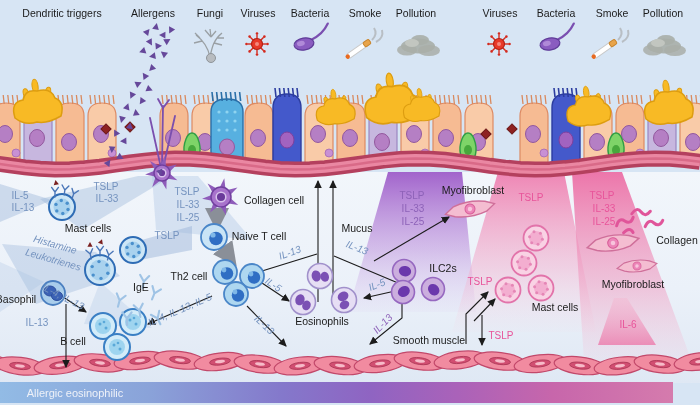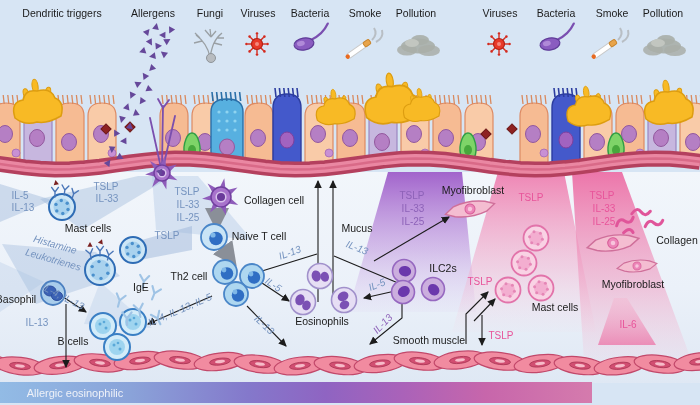--- a/index.html
+++ b/index.html
@@ -7,21 +7,21 @@
          font-family:"Liberation Sans",sans-serif}
   .lower{position:absolute;left:0;top:172px;width:700px;height:211px;
          background:linear-gradient(180deg,#f2f6fb,#ebf1f9 55%,#dfe8f4)}
   svg.art{position:absolute;left:0;top:0}
   .lb,.cb,.cp,.ck,.t-lb{position:absolute;white-space:nowrap;transform:translate(-50%,-50%);line-height:1}
   .lb,.t-lb{font-size:10.5px;color:#1b1b1b}
   .cb{font-size:10px;color:#7593bf}
   .cp{font-size:10px;color:#8d62b8}
   .ck{font-size:10px;color:#e8549a}
   .it{font-style:italic}
-  .bar{position:absolute;left:0;top:382px;width:592px;height:21px;
+  .bar{position:absolute;left:0;top:382px;width:673px;height:21px;
        background:linear-gradient(90deg,#92bbe5,#8aa3d9 22%,#8478cb 42%,#8f64c2 55%,#aa62b9 68%,#c766ab 82%,#d57bad 100%)}
   .bar span{position:absolute;top:11px;transform:translate(-50%,-50%);color:#eef1f8;font-size:11px;white-space:nowrap}
 </style>
 </head>
 <body>
 
 <div class="stage">
   <div class="lower"></div>
   <svg id="art" class="art" width="700" height="405" viewBox="0 0 700 405">
       <defs>
@@ -853,21 +853,21 @@
   <div class="ck" style="left:480px;top:282px">TSLP</div>
   <div class="ck" style="left:501px;top:336px">TSLP</div>
   <div class="ck" style="left:602px;top:196px">TSLP</div>
   <div class="ck" style="left:604px;top:209px">IL-33</div>
   <div class="ck" style="left:604px;top:222px">IL-25</div>
   <div class="ck" style="left:628px;top:325px">IL-6</div>
 
   <div class="lb" style="left:88px;top:228px">Mast cells</div>
   <div class="lb" style="left:16px;top:299px">Basophil</div>
   <div class="lb" style="left:141px;top:287px">IgE</div>
-  <div class="lb" style="left:73px;top:341px">B cells</div>
+  <div class="lb" style="left:73px;top:341px">B cell</div>
   <div class="lb" style="left:274px;top:200px">Collagen cell</div>
   <div class="lb" style="left:259px;top:236px">Naive T cell</div>
   <div class="lb" style="left:189px;top:276px">Th2 cell</div>
   <div class="lb" style="left:357px;top:228px">Mucus</div>
   <div class="lb" style="left:322px;top:321px">Eosinophils</div>
   <div class="lb" style="left:443px;top:268px">ILC2s</div>
   <div class="lb" style="left:429px;top:340px">Smooth muscle</div>
   <div class="lb" style="left:473px;top:190px">Myofibroblast</div>
   <div class="lb" style="left:555px;top:307px">Mast cells</div>
   <div class="lb" style="left:633px;top:284px">Myofibroblast</div>

